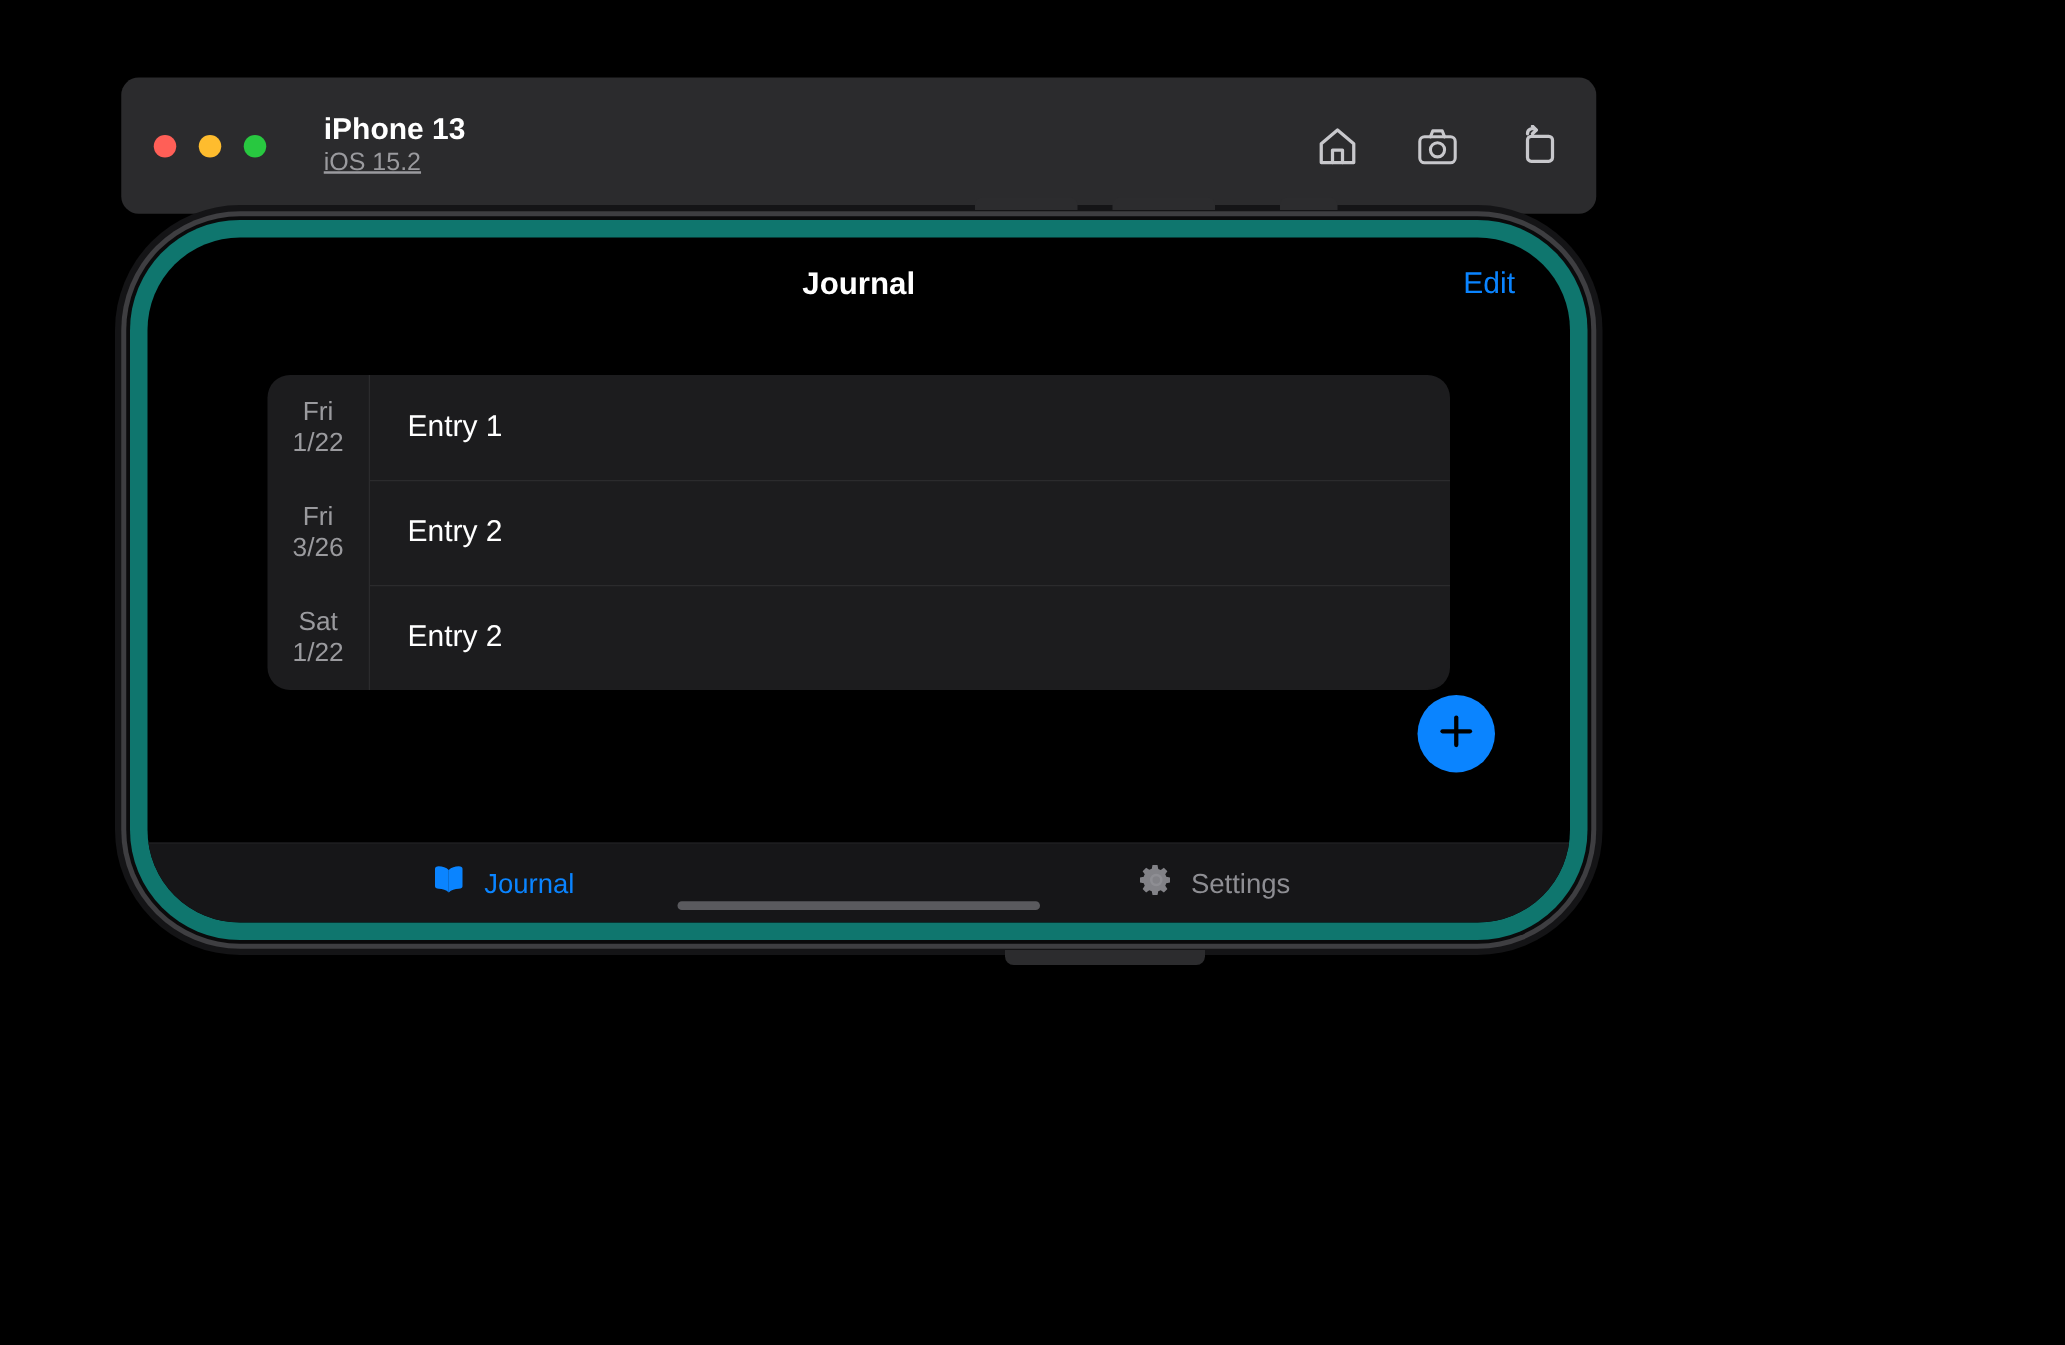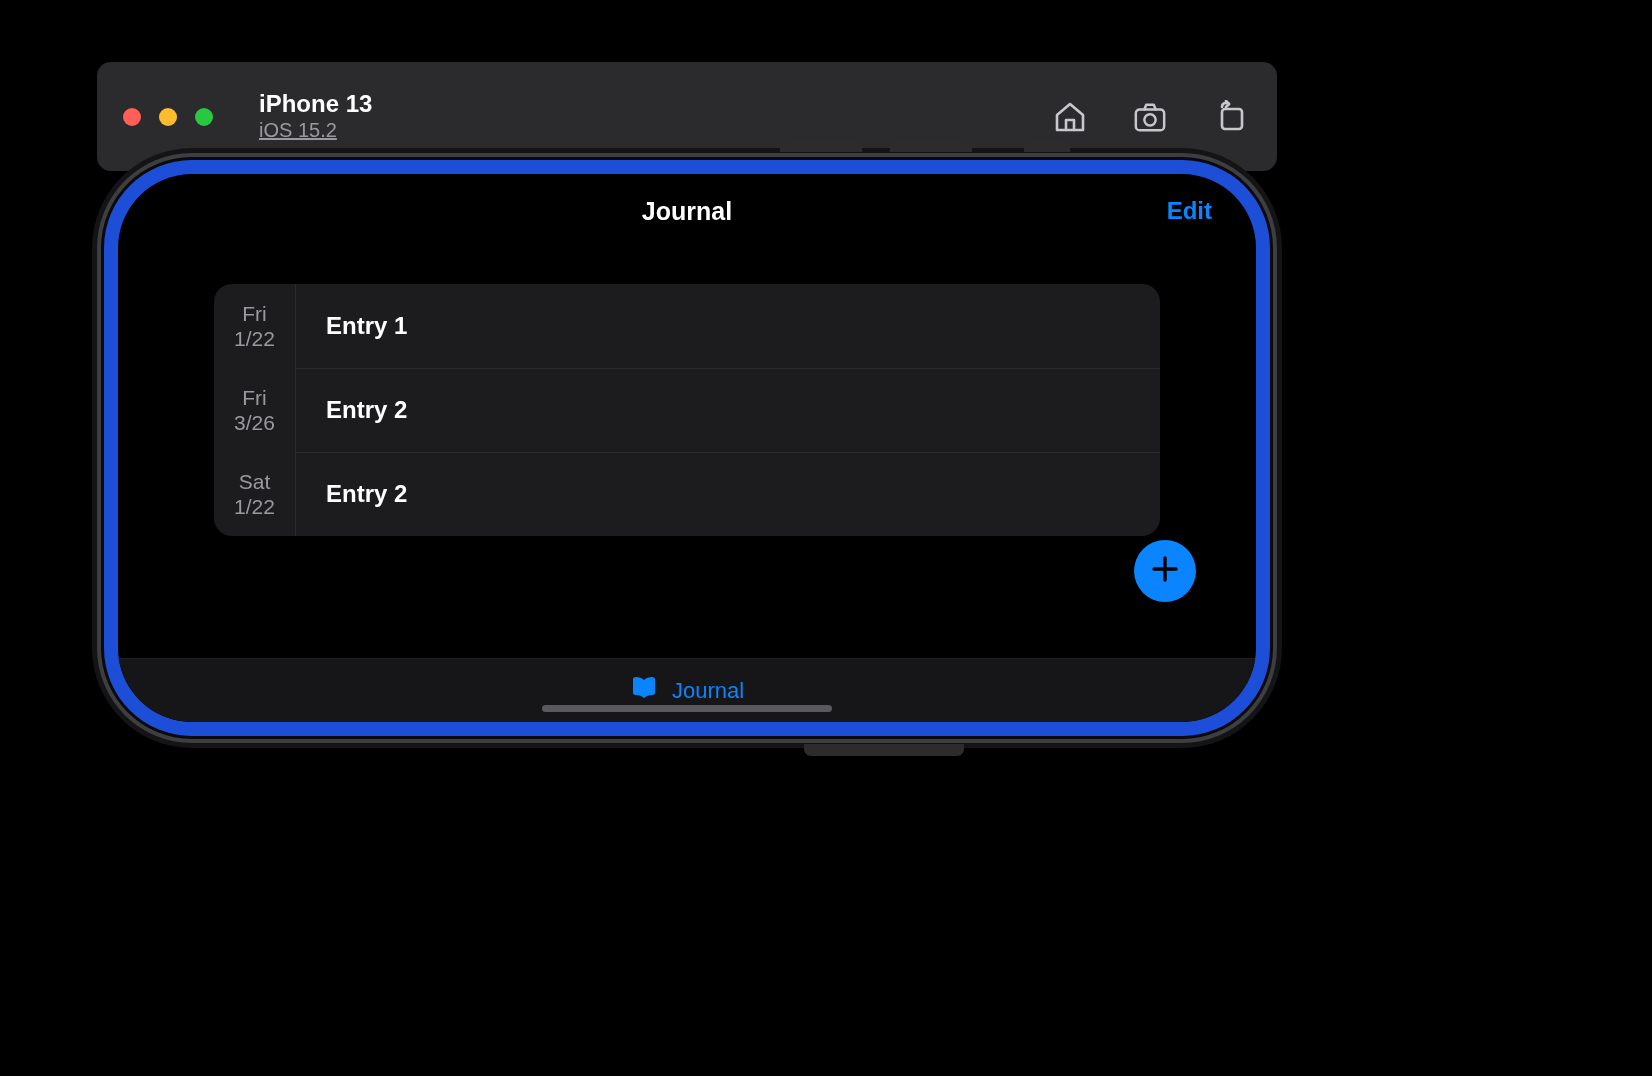--- a/index.html
+++ b/index.html
@@ -33,24 +33,24 @@
   .sim-title { margin-left: 46px; display:flex; flex-direction:column; }
   .sim-title .device { color:#fff; font-weight:600; font-size:24px; line-height:1.1;}
   .sim-title .os     { color:#9a9a9e; font-size:20px; line-height:1.15; margin-top:2px;text-decoration:underline;}
   .sim-actions { margin-left:auto; display:flex; gap:46px; align-items:center;}
   .sim-actions .ico { width:34px; height:34px; display:flex; align-items:center; justify-content:center; color:#c8c8cc; }
   .sim-actions .ico svg { width:100%; height:100%; }
 
   
   .phone {
     position:absolute;
-    left:104px; top:160px;
+    left:104px; top:176px;
     width:1166px; height:576px;
     border-radius:88px;
-    background:#1d4ed8;
+    background:#0f766e;
     box-shadow:
       0 0 0 3px #0a0a0b,
       0 0 0 7px #3e3e41,
       0 0 0 12px #141416;
   }
   
   .btn-side { position:absolute; background:#2c2c2e; border-radius:4px; }
   .btn-vol1 { top:-18px; left:676px; width:82px; height:10px; border-radius:6px 6px 0 0;}
   .btn-vol2 { top:-18px; left:786px; width:82px; height:10px; border-radius:6px 6px 0 0;}
   .btn-mute { top:-18px; left:920px; width:46px; height:10px; border-radius:6px 6px 0 0;}
@@ -65,21 +65,21 @@
   }
 
   
   .nav-bar {
     height:74px;
     position:relative;
     display:flex; align-items:center; justify-content:center;
   }
   .nav-title { color:#fff; font-size:25px; font-weight:600; }
   .nav-edit  { position:absolute; right:44px; top:50%; transform:translateY(-50%);
-               color:#0a84ff; font-size:24px; font-weight:700; }
+               color:#0a84ff; font-size:24px; font-weight:400; }
 
   
   .content { flex:1; display:flex; flex-direction:column; align-items:center; }
   .list {
     margin-top:36px;
     width:946px;
     background:#1c1c1e;
     border-radius:18px;
     overflow:hidden;
   }
@@ -97,21 +97,21 @@
     width:82px;
     display:flex; flex-direction:column;
     align-items:center; justify-content:center;
     color:#9a9a9e; font-size:21px; line-height:1.2;
     border-right:1px solid #2b2b2d;
   }
   .row .title {
     flex:1;
     display:flex; align-items:center;
     padding-left:30px;
-    color:#fff; font-size:24px; font-weight:700;
+    color:#fff; font-size:24px; font-weight:400;
   }
 
   
   .fab {
     position:absolute;
     right:60px; bottom:120px;
     width:62px; height:62px; border-radius:50%;
     background:#0a84ff;
     display:flex; align-items:center; justify-content:center;
     box-shadow:0 4px 12px rgba(0,0,0,.6);
@@ -233,17 +233,26 @@
     <div class="tab-bar">
       <div class="tab active">
         <span>
           <svg viewBox="0 0 28 28" fill="currentColor">
             <path d="M3 5c0-1 1-2 3-2 3 0 6 1 8 3v18c-2-2-5-3-8-3-2 0-3-1-3-2V5z"></path>
             <path d="M25 5c0-1-1-2-3-2-3 0-6 1-8 3v18c2-2 5-3 8-3 2 0 3-1 3-2V5z"></path>
           </svg>
         </span>
         <span>Journal</span>
       </div>
+      <div class="tab">
+        <span>
+          <svg viewBox="0 0 28 28" fill="currentColor">
+            <path d="M14 9a5 5 0 100 10 5 5 0 000-10zm0 8a3 3 0 110-6 3 3 0 010 6z"></path>
+            <path d="M25 16v-4l-3-.6a8 8 0 00-.8-2l1.7-2.5-2.8-2.8L17.6 6a8 8 0 00-2-.8L15 2h-4l-.6 3a8 8 0 00-2 .8L5.9 4.1 3.1 6.9 4.8 9.4a8 8 0 00-.8 2L1 12v4l3 .6c.2.7.5 1.4.8 2l-1.7 2.5 2.8 2.8 2.5-1.7c.6.3 1.3.6 2 .8L11 26h4l.6-3c.7-.2 1.4-.5 2-.8l2.5 1.7 2.8-2.8-1.7-2.5c.3-.6.6-1.3.8-2L25 16z" fill-rule="evenodd" opacity=".9"></path>
+          </svg>
+        </span>
+        <span>Settings</span>
+      </div>
     </div>
 
     <div class="home-indicator"></div>
   </div>
 </div>
 
 </body></html>

